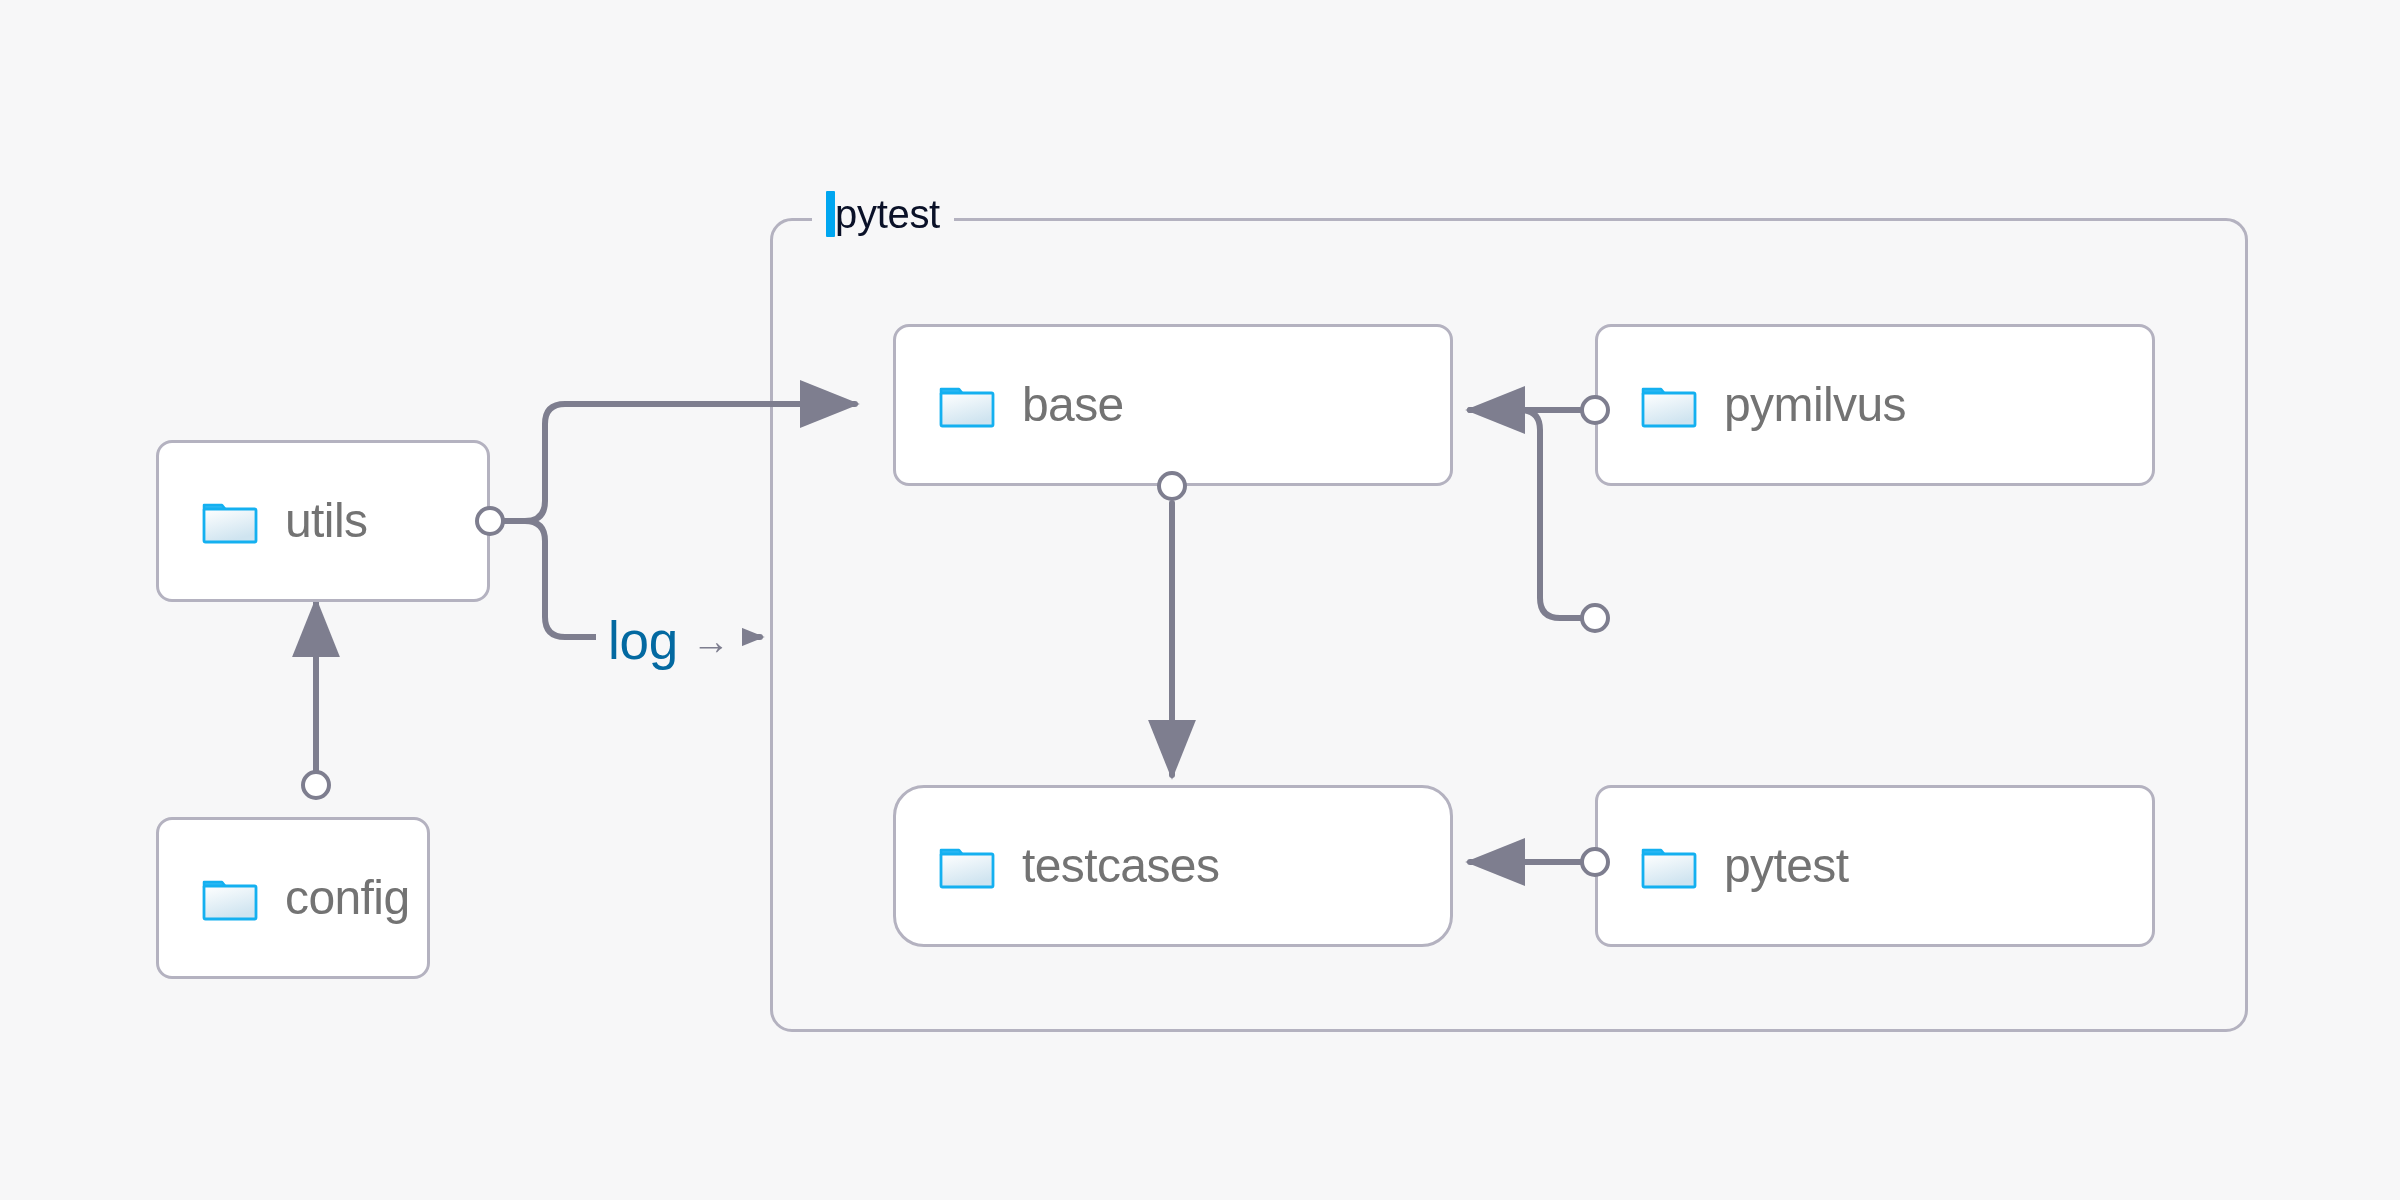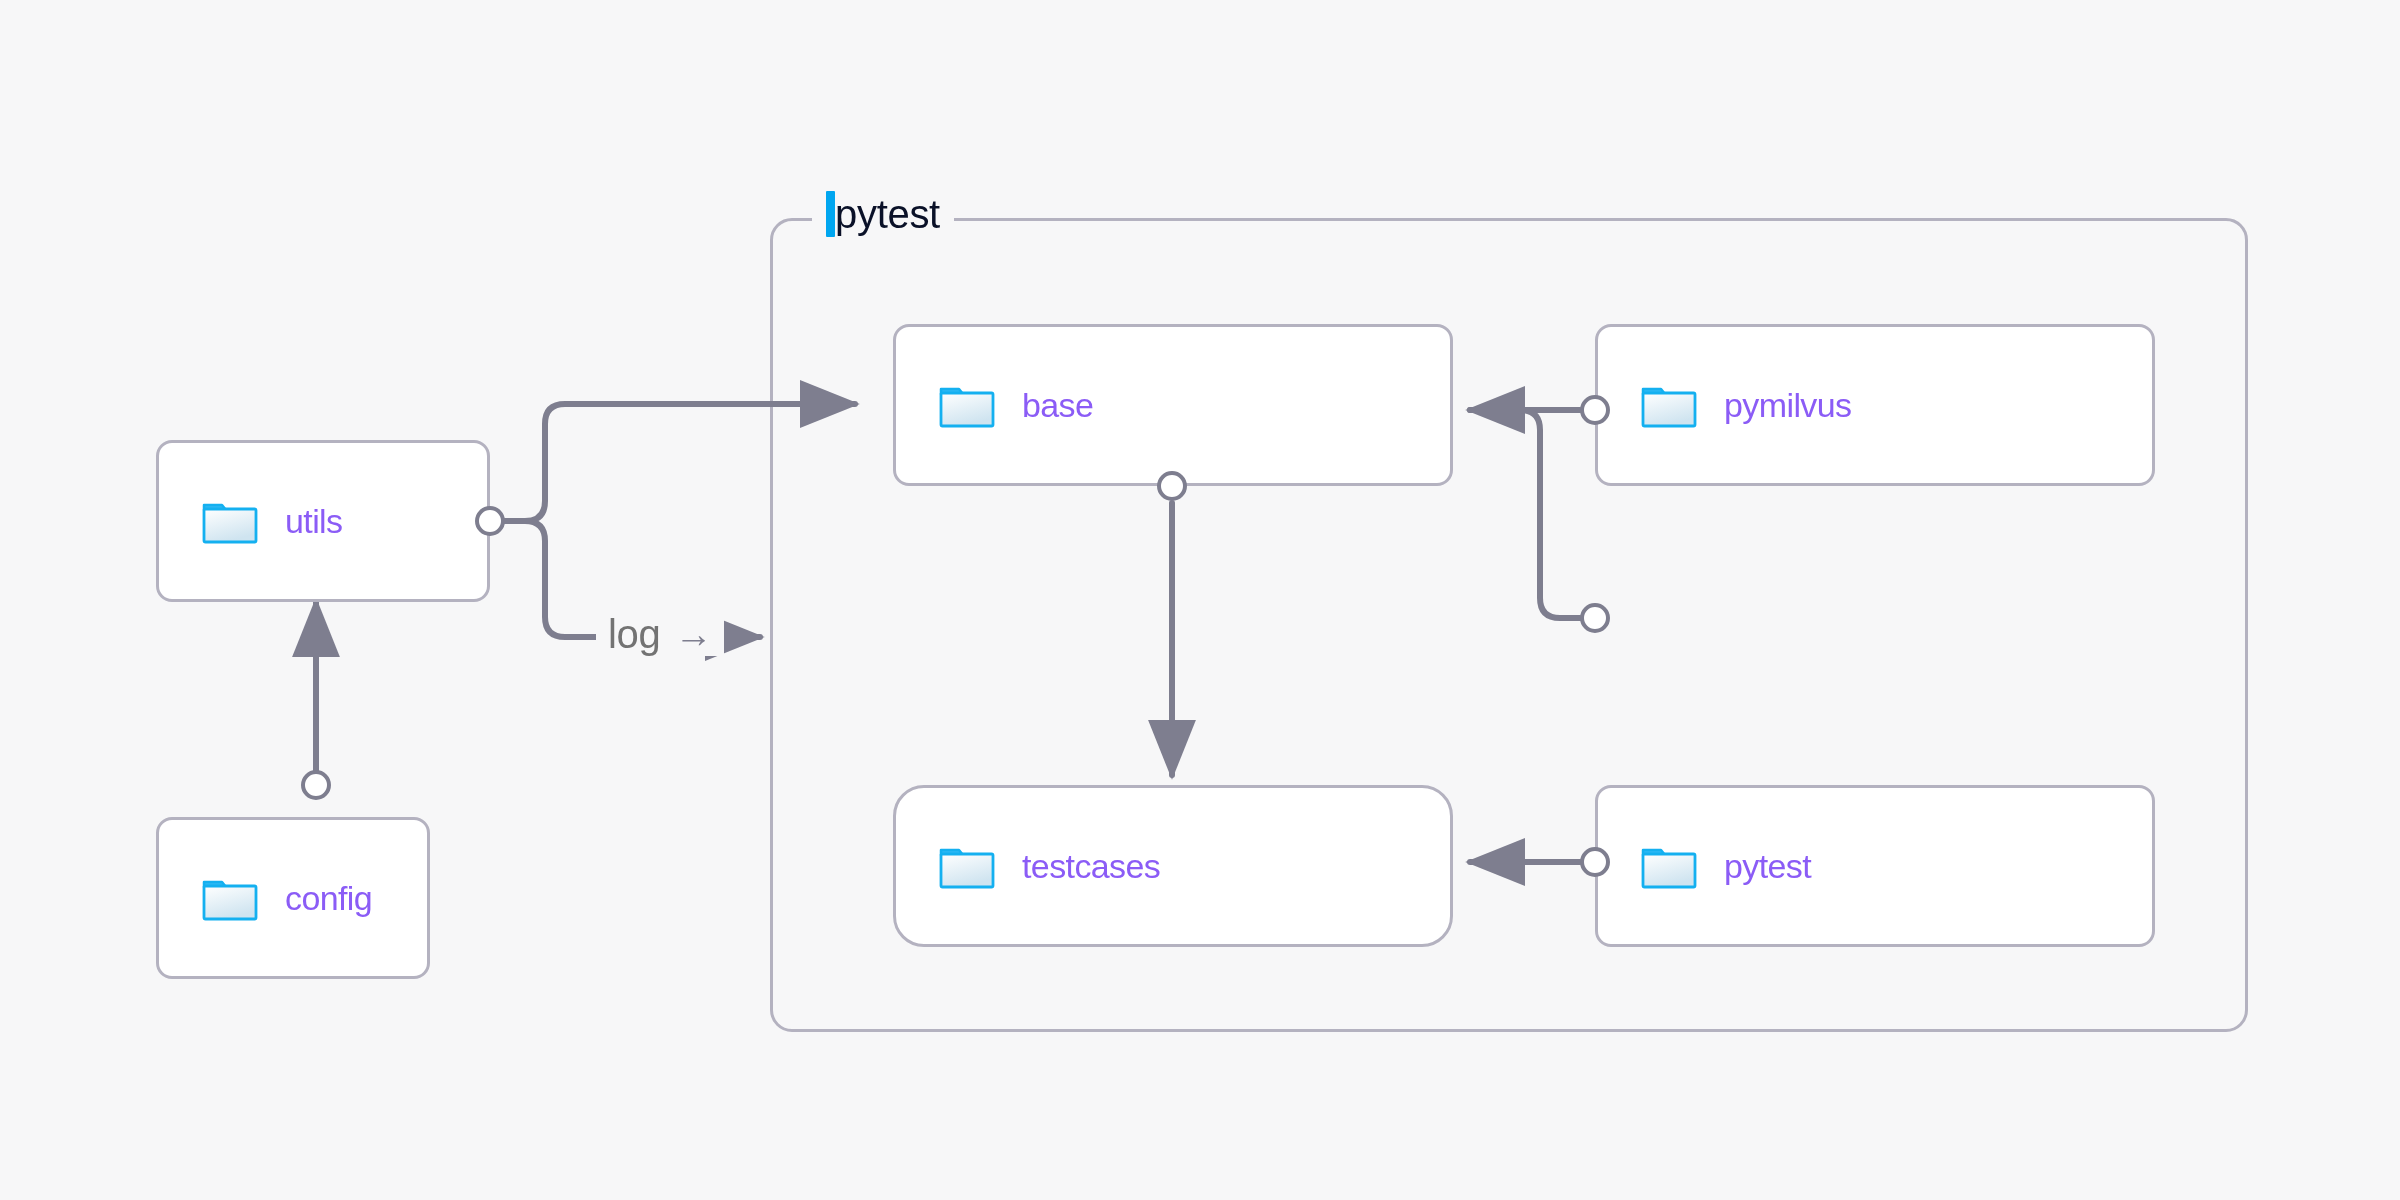--- a/index.html
+++ b/index.html
@@ -58,22 +58,22 @@
     align-items: center;
     z-index: 4;
   }
   .node-inner {
     display: flex;
     align-items: center;
     gap: 26px;
     padding-left: 42px;
   }
   .node-label {
-    font-size: 34px;
-    color: #8b5cf6;
+    font-size: 48px;
+    color: #737373;
     letter-spacing: -0.6px;
     white-space: nowrap;
     line-height: 1;
   }
 
   
   .folder-icon {
     width: 58px;
     height: 48px;
     flex: 0 0 auto;
@@ -107,22 +107,22 @@
   .edge-label {
     position: absolute;
     display: flex;
     align-items: center;
     gap: 14px;
     background: #f7f7f8;
     padding: 2px 12px;
     z-index: 5;
   }
   .edge-label-text {
-    font-size: 40px;
-    color: #737373;
+    font-size: 53px;
+    color: #0369a1;
     letter-spacing: -0.3px;
     white-space: nowrap;
     line-height: 1;
   }
   .edge-label-arrow {
     font-size: 38px;
     color: #7e7e8f;
     line-height: 1;
   }
 </style>

